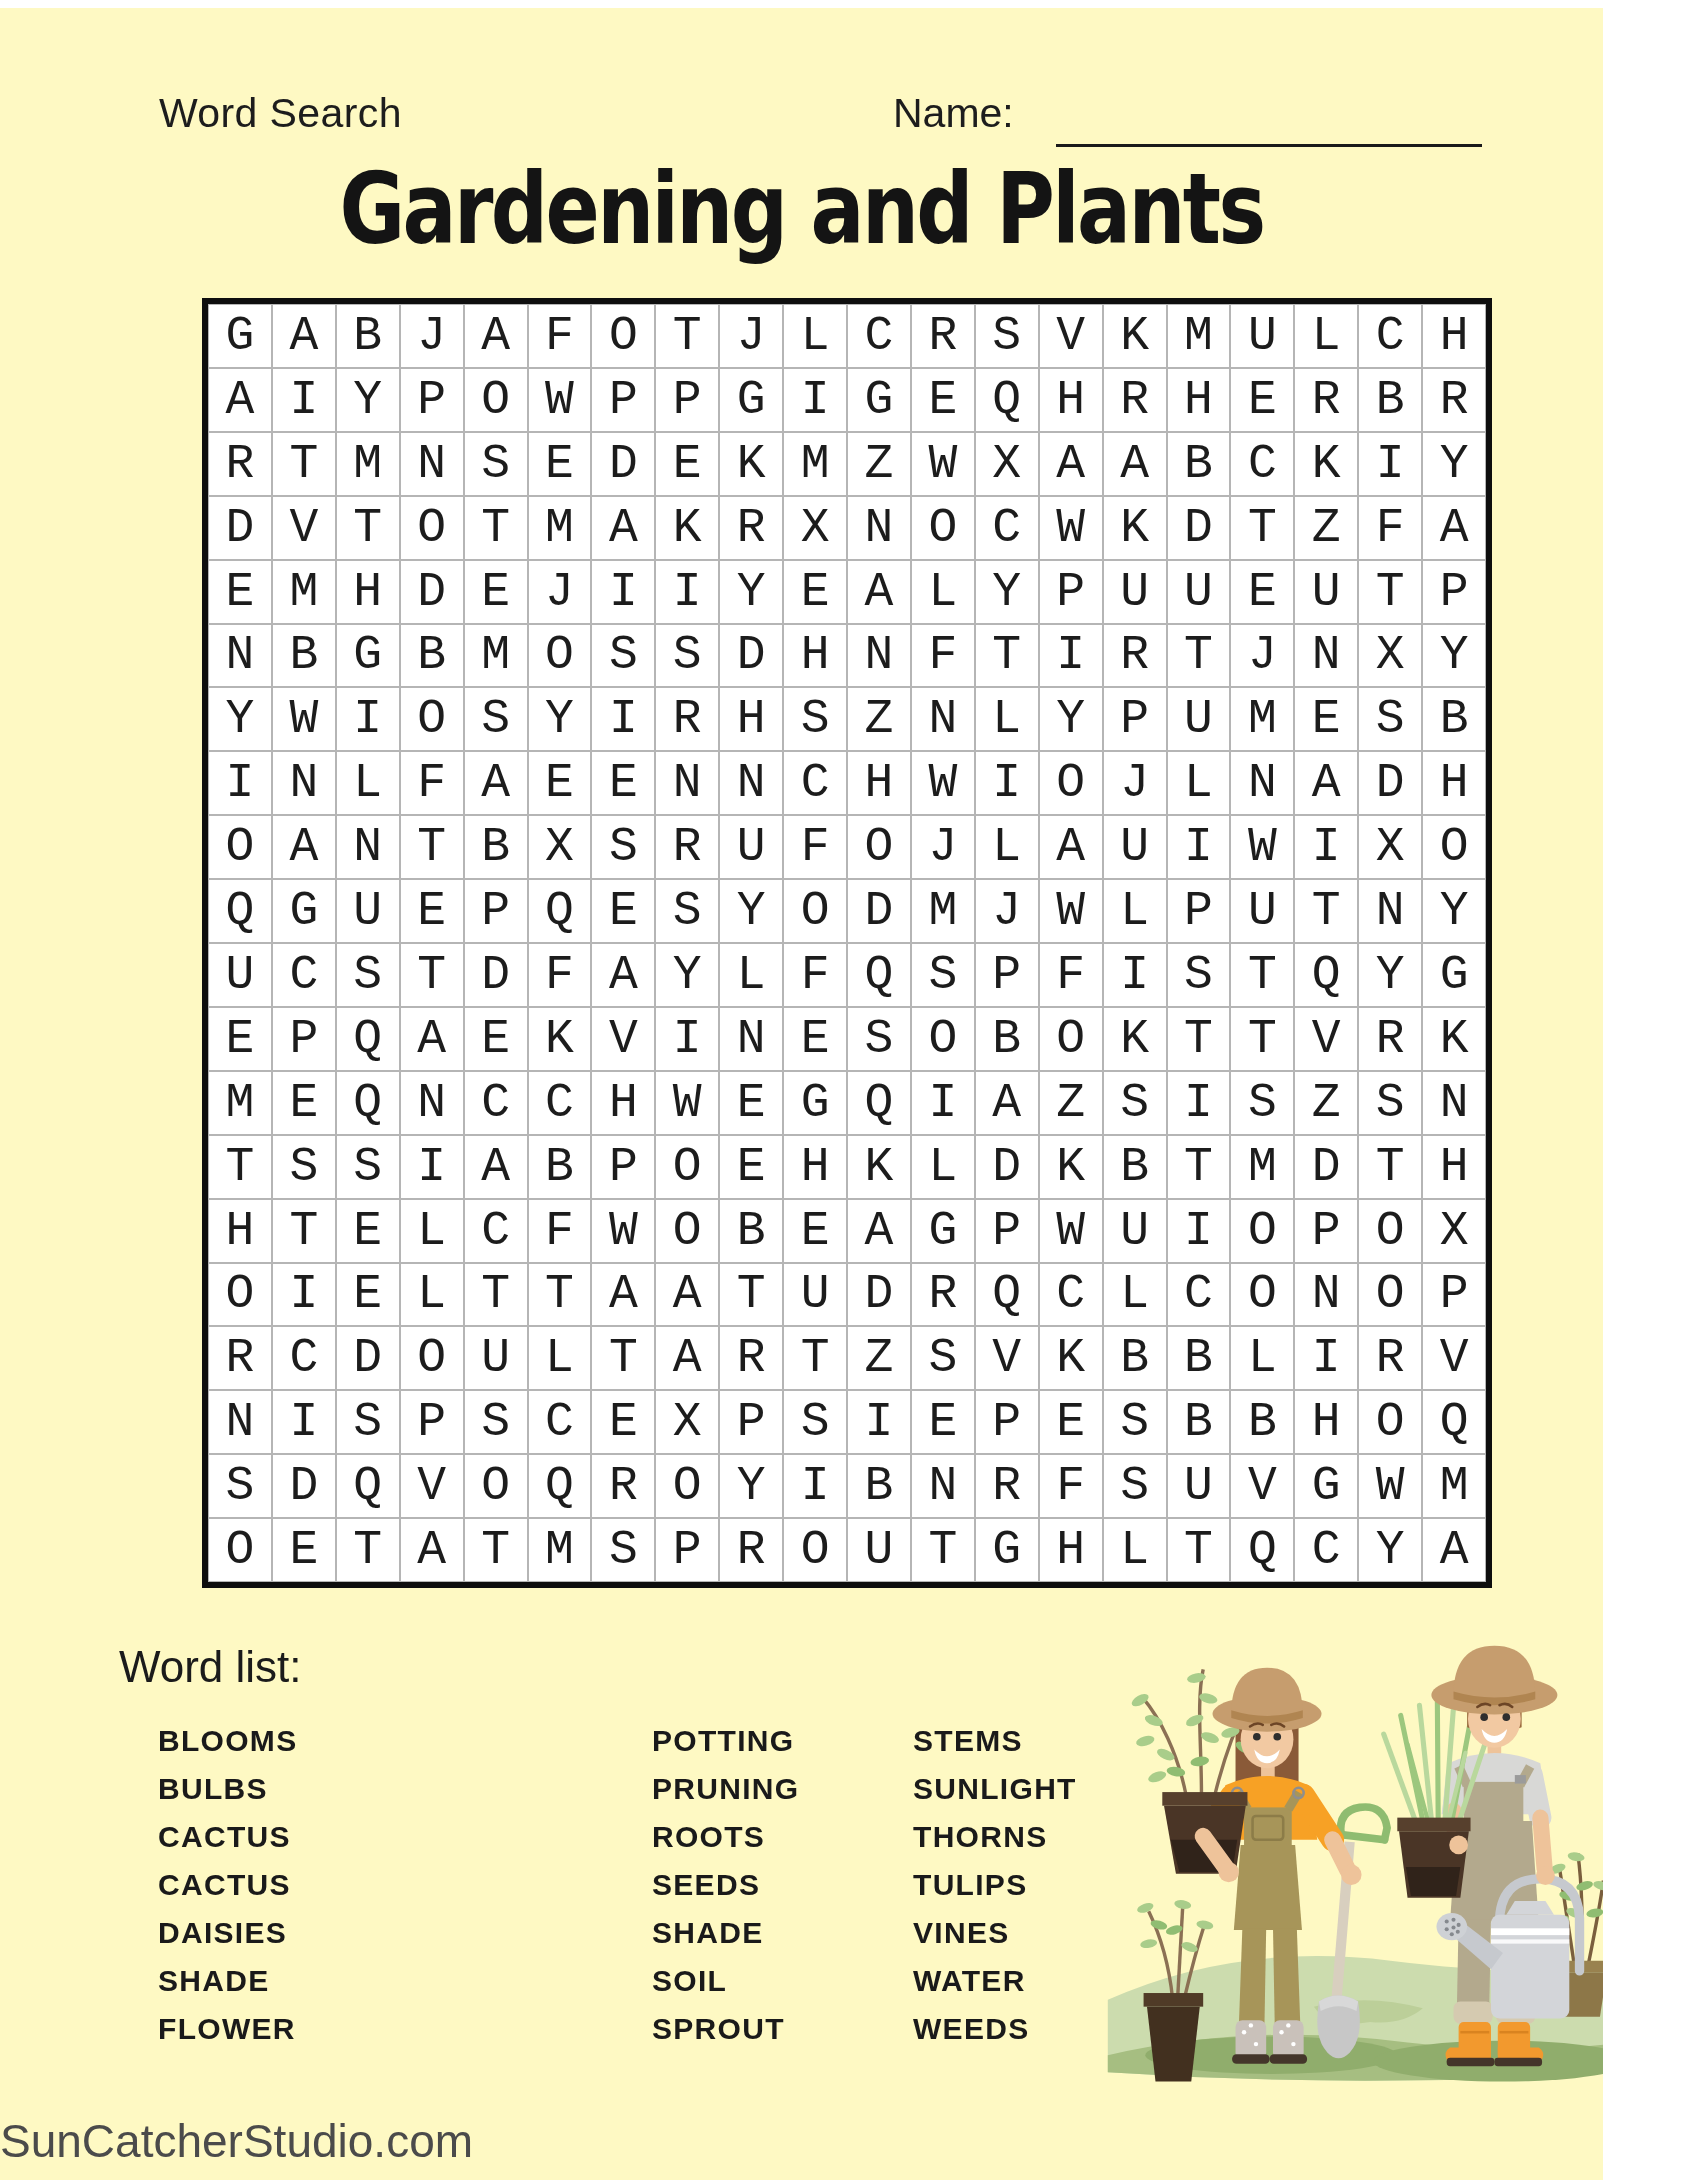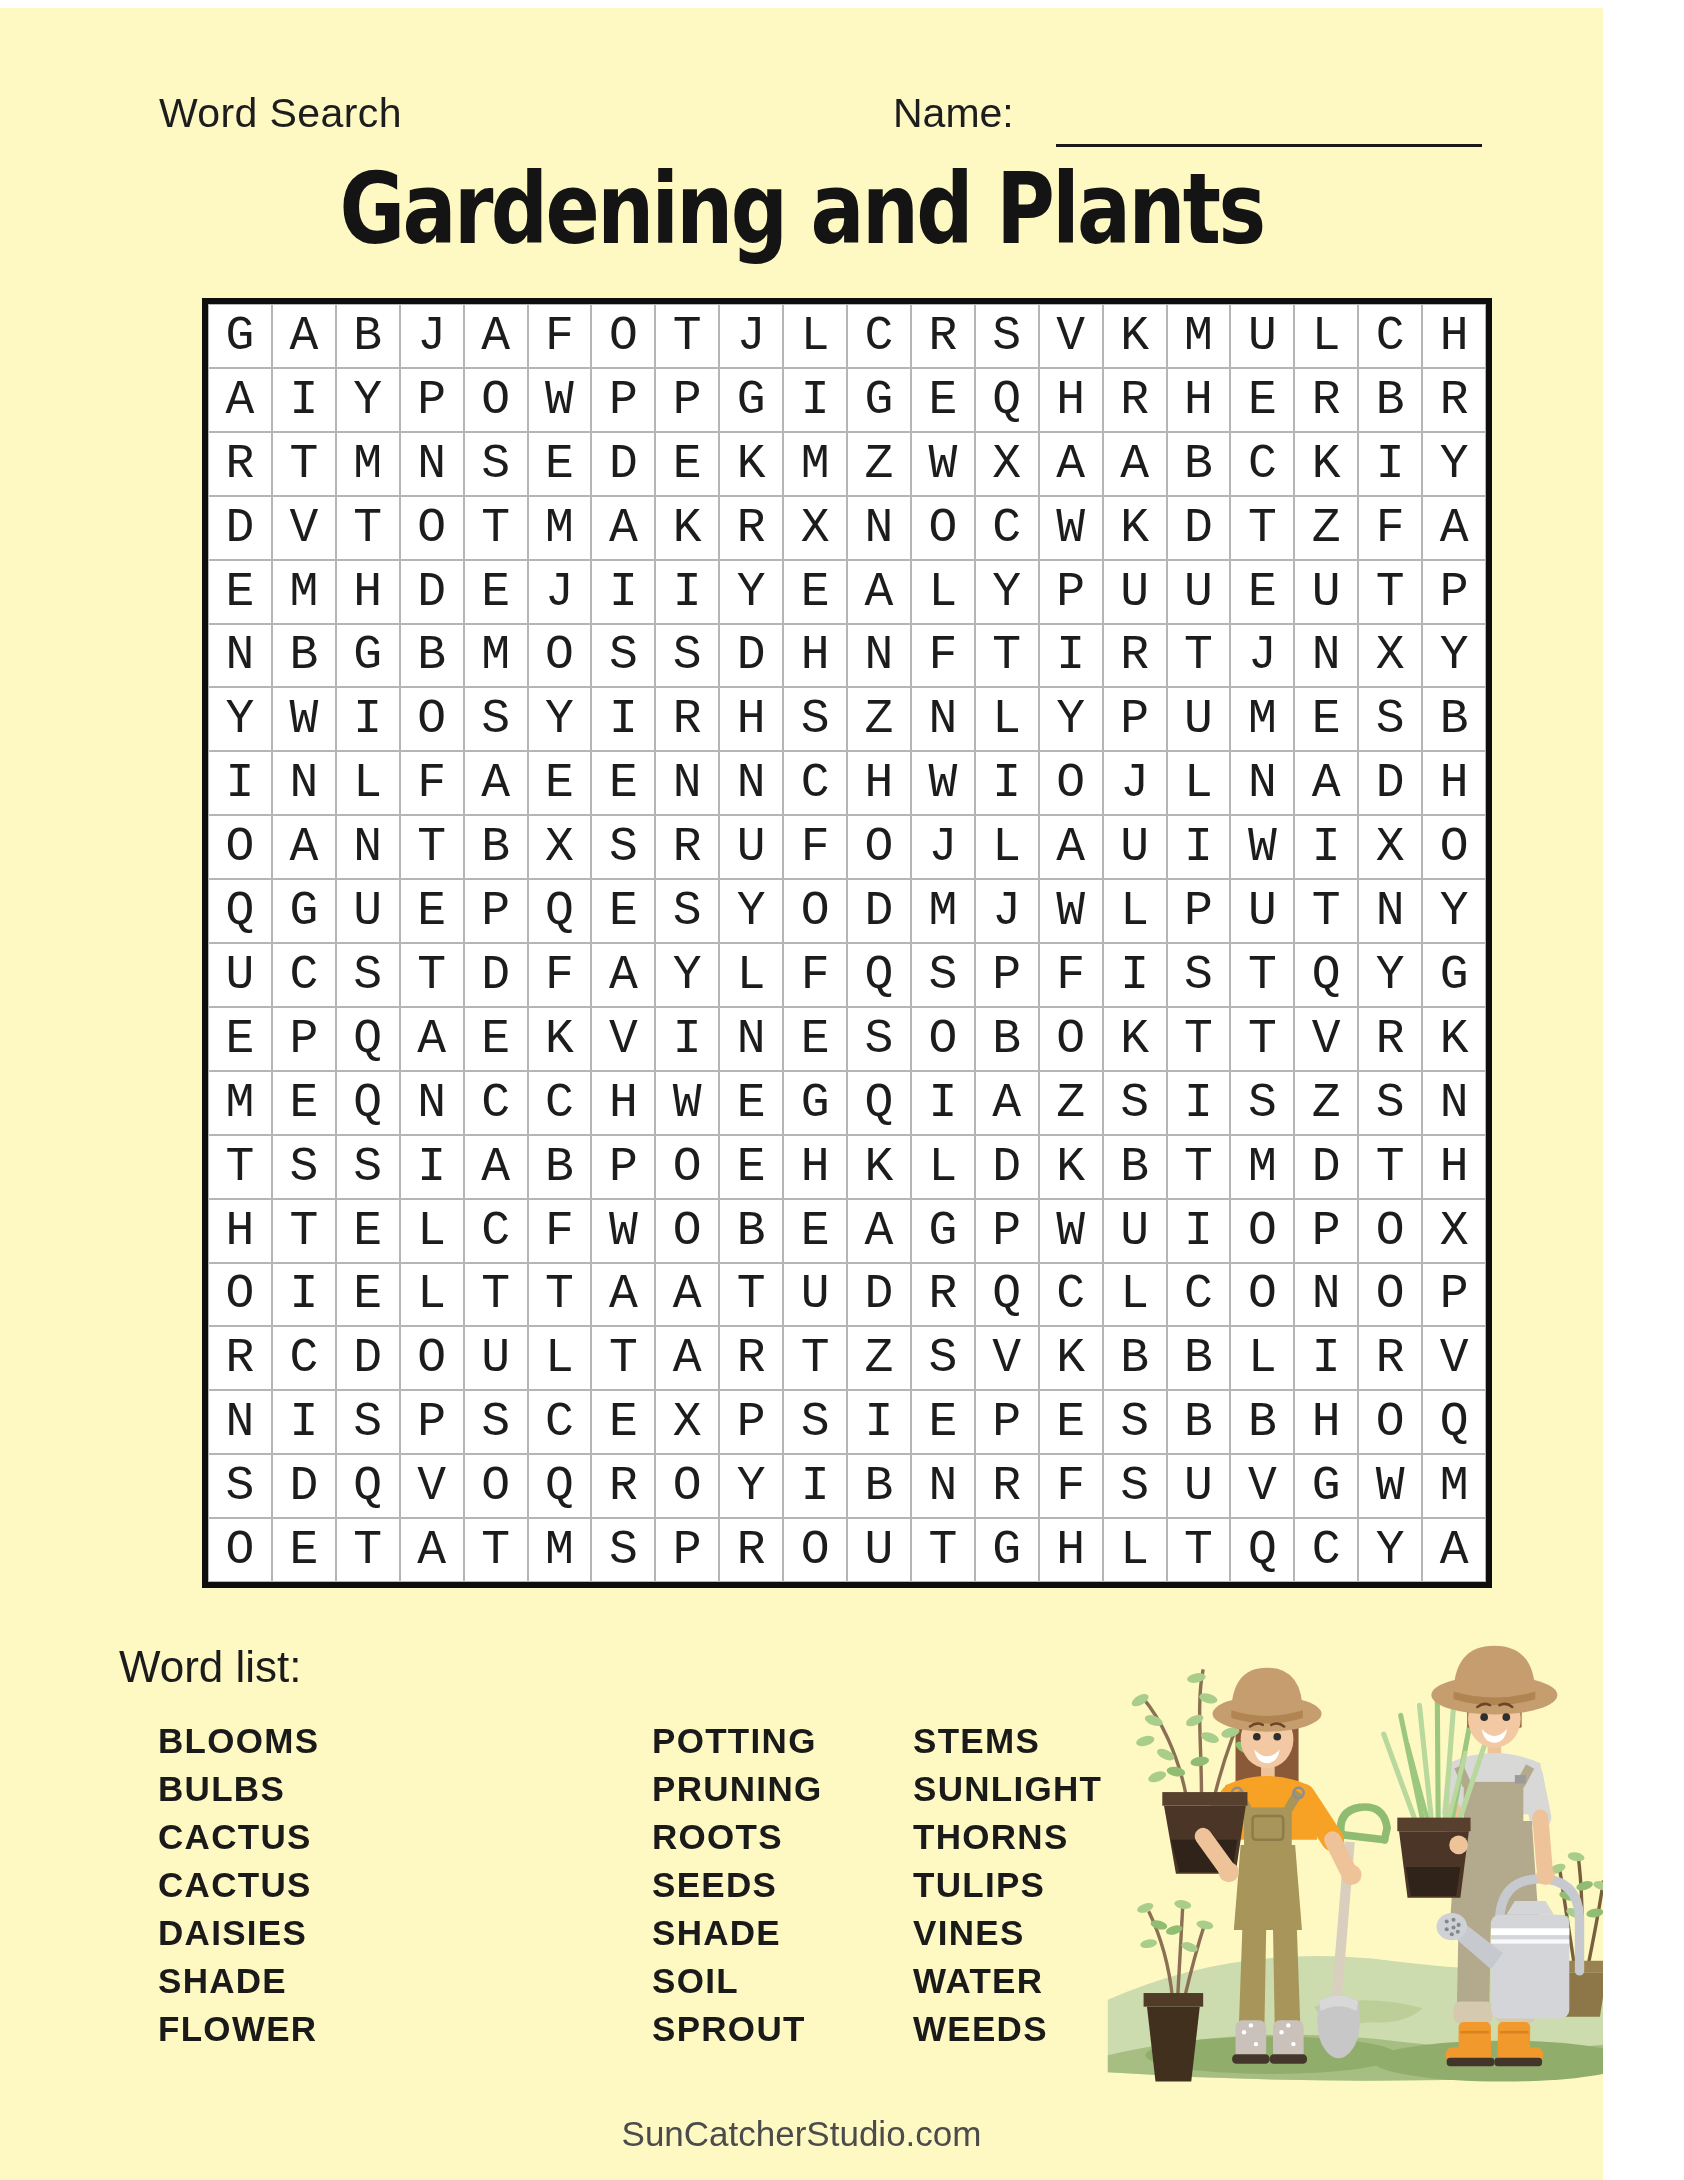--- a/index.html
+++ b/index.html
@@ -10,24 +10,24 @@
   .name-line{position:absolute;left:1056px;top:136px;width:426px;height:0;border-top:3.4px solid #1a1a1a;}
   .title{position:absolute;left:0;top:145px;width:100%;text-align:center;
          font-family:"DejaVu Sans",sans-serif;font-weight:800;font-size:80px;letter-spacing:-2.6px;
          color:#141414;transform:scaleY(1.22);transform-origin:50% 0;}
   .grid{position:absolute;left:202px;top:290px;width:1290px;height:1290px;box-sizing:border-box;
         border:6px solid #0e0e0e;background:#fff;display:grid;
         grid-template-columns:repeat(20,1fr);grid-template-rows:repeat(20,1fr);}
   .cell{border:0.9px solid #b5b5b5;display:flex;align-items:center;justify-content:center;
         font-family:"Liberation Mono",monospace;font-size:48px;color:#1c1c1c;}
   .wl-label{position:absolute;left:119px;top:1634px;font-size:44px;color:#1b1b1b;}
-  .wl-col{position:absolute;top:1709px;font-size:35px;font-weight:bold;color:#1a1a1a;
+  .wl-col{position:absolute;top:1709px;font-size:30px;font-weight:bold;color:#1a1a1a;
           letter-spacing:1.3px;line-height:48px;white-space:nowrap;}
   .wl-col.c1{left:158px;}.wl-col.c2{left:392px;}.wl-col.c3{left:652px;}.wl-col.c4{left:913px;}
-  .footer{position:absolute;left:0;top:2106px;width:100%;text-align:center;font-size:35px;color:#4b4b4b;}
+  .footer{position:absolute;left:0;top:2106px;width:100%;text-align:left;font-size:46px;color:#4b4b4b;}
   .illo{position:absolute;left:1101px;top:1617px;}
 </style>
 </head>
 <body>
 
 <div class="page">
 
   <div class="ws-label">Word Search</div>
   <div class="name-label">Name:</div>
   <div class="name-line"></div>

